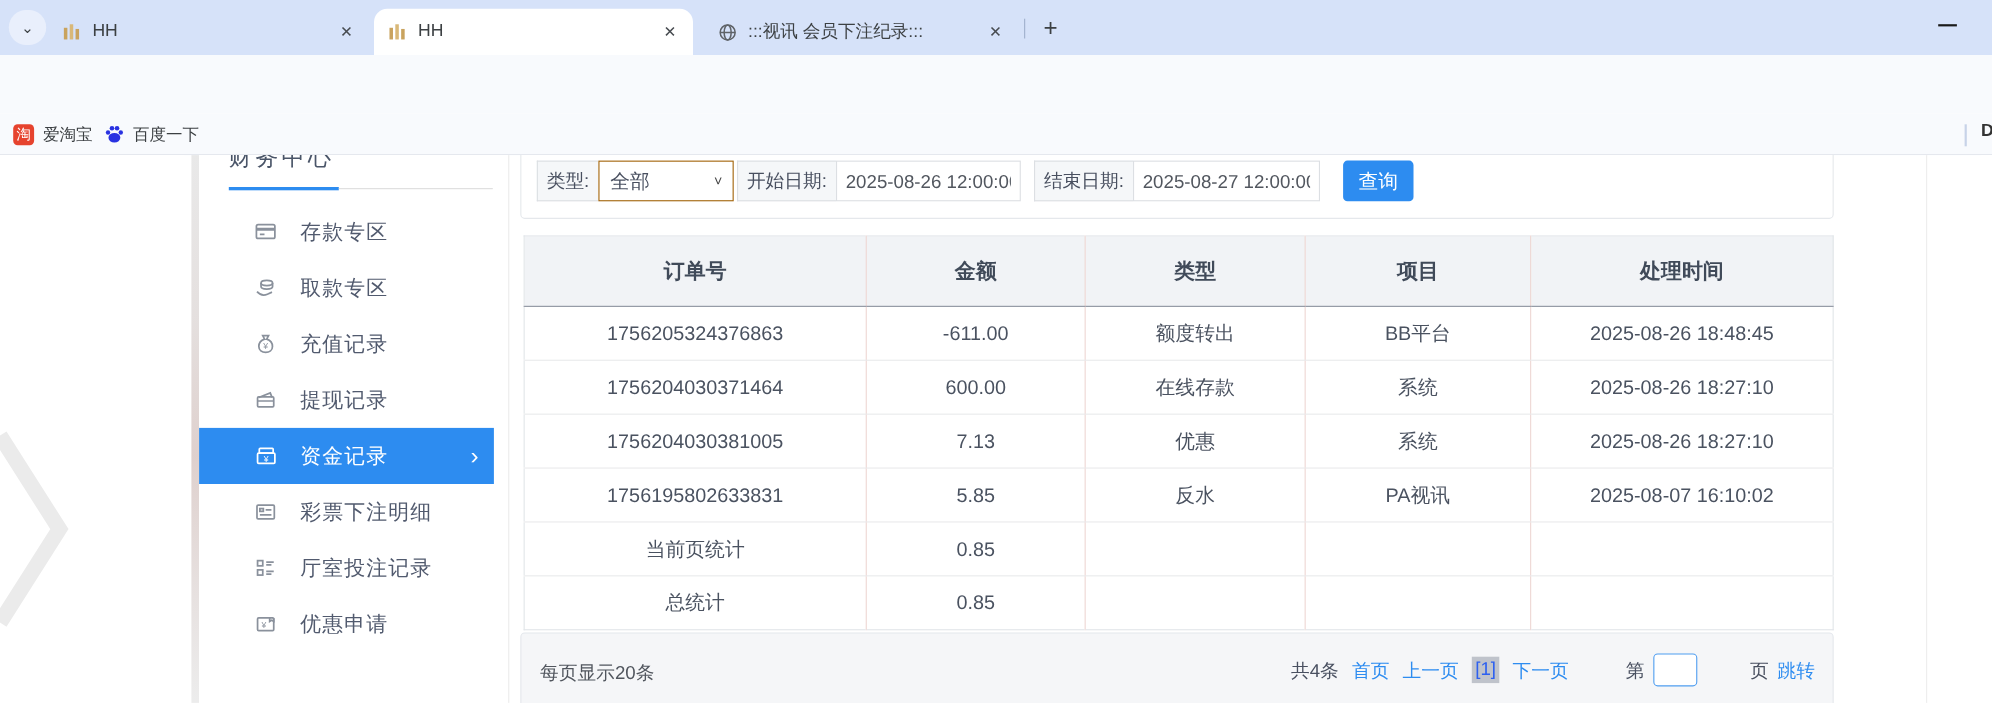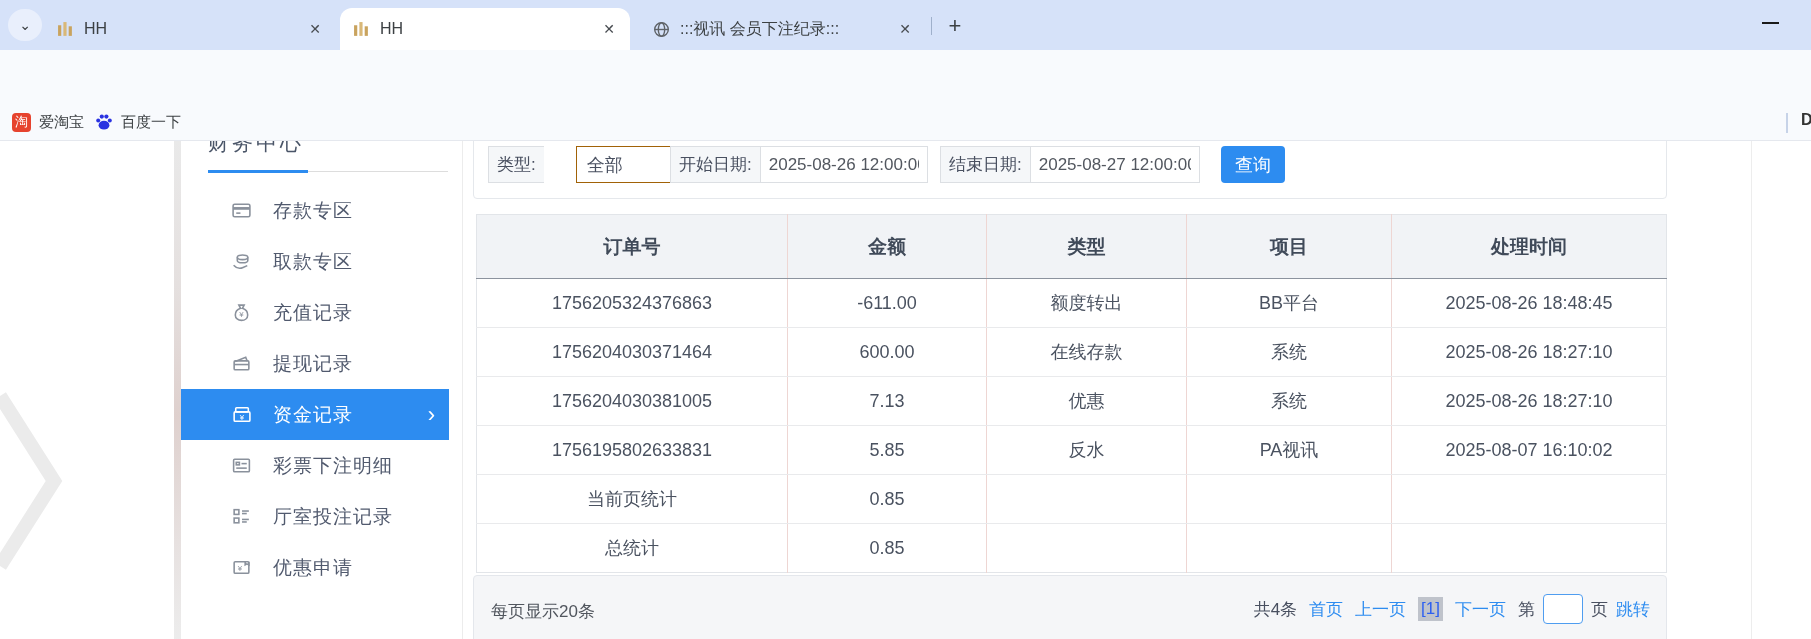--- a/index.html
+++ b/index.html
@@ -63,21 +63,21 @@
   .data-table th{height:64px;background:#f1f3f6;font-size:19px;font-weight:bold;color:#404a59;border-bottom:1px solid #8c939e;border-right:1px solid #eed6d3;text-align:center;}
   .data-table th:last-child{border-right:none;}
   .data-table td{height:49px;font-size:18px;color:#4a5260;text-align:center;border-bottom:1px solid #e9eaec;border-right:1px solid #eed6d3;background:#fff;white-space:nowrap;}
   .data-table td:last-child{border-right:none;}
   .data-table tr:last-child td{border-bottom:none;}
 
   
   .page-panel{position:absolute;left:473px;top:434px;width:1194px;height:80px;background:#f5f6f8;border:1px solid #e4e7ec;border-radius:4px;}
   .per-page{position:absolute;left:17px;top:24px;font-size:17px;color:#51565e;}
   .pager{position:absolute;right:16px;top:18px;display:flex;align-items:center;gap:12px;font-size:17px;}
-  .pager .plain{color:#495060;}
+  .pager .plain{color:#495060;margin-left:40px;}
   .pager .plink{color:#2d8cf0;cursor:pointer;}
   .pager .pcurrent{color:#2d60f0;background:#bfc3cb;padding:2px 3px;}
   .jump-input{width:40px;height:30px;border:1px solid #4f9df0;border-radius:4px;background:#fff;outline:none;font-size:16px;text-align:center;color:#333;}
   .tight{display:flex;align-items:center;gap:8px;}
 </style>
 </head>
 <body>
 
 <div id="window">
 
@@ -265,21 +265,21 @@
                 <text x="8.5" y="13.5" font-size="7.5" fill="currentColor" stroke="none" text-anchor="middle">¥</text>
               </svg>
           </span>
           <span class="sb-label">优惠申请</span>
         </div>
       </div>
     </div>
 
     <div class="filter-panel"></div>
 
-    <div class="fgroup" style="left:488px;gap:32px;">
+    <div class="fgroup" style="left:488px;">
       <span class="faddon">类型:</span>
       <span class="fselect" style="width:123px;">
         <span>全部</span>
         <span class="caret">˅</span>
       </span>
     </div>
 
     <div class="fgroup" style="left:670px;">
       <span class="faddon">开始日期:</span>
       <input class="finput" style="width: 168px;" value="2025-08-26 12:00:00">

